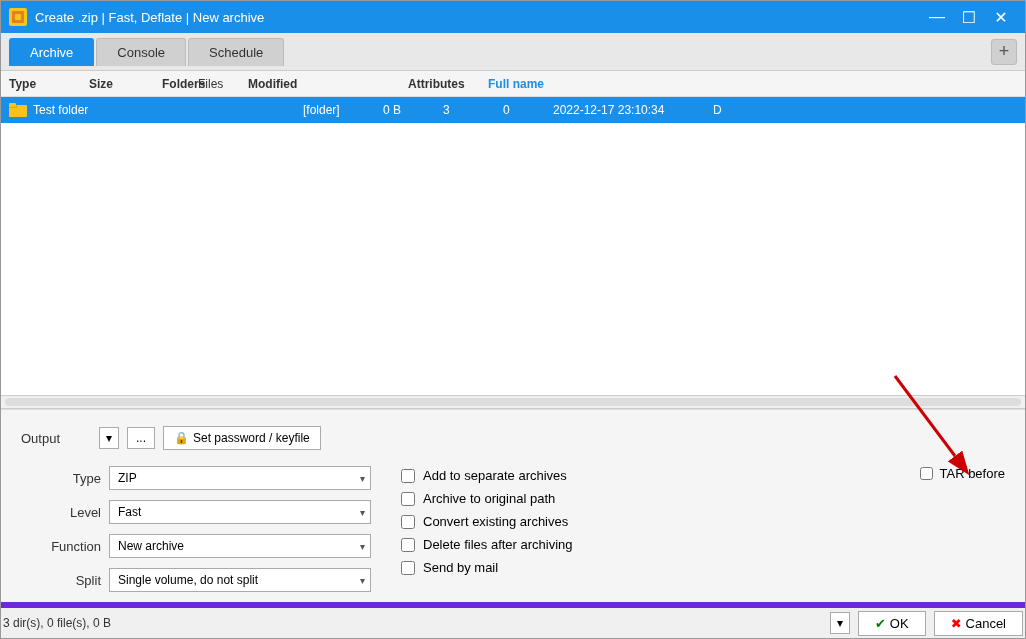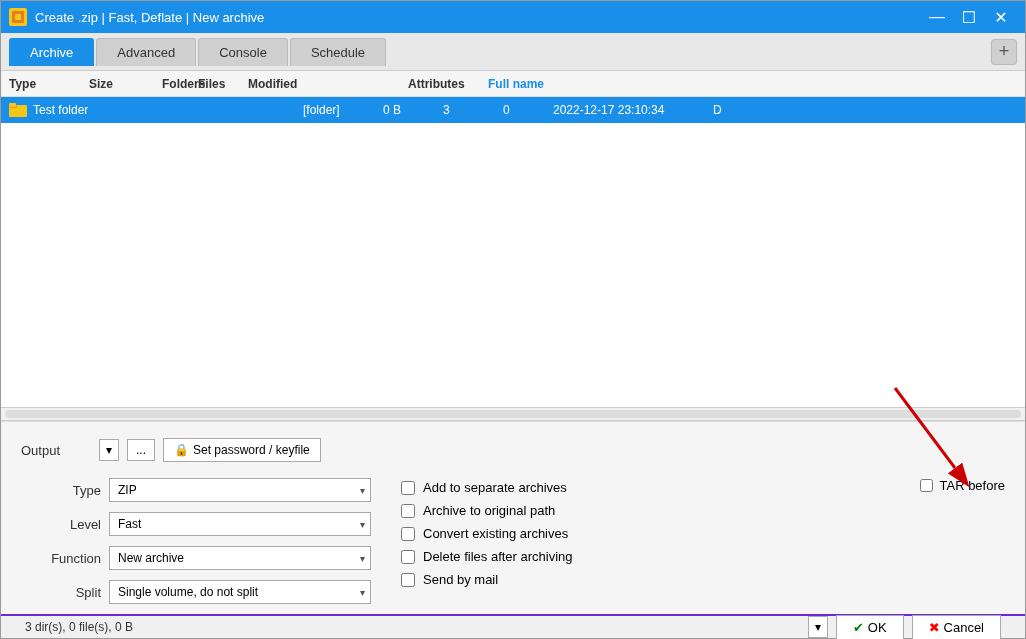--- a/index.html
+++ b/index.html
@@ -121,21 +121,21 @@
       padding: 0 8px;
       border-bottom: 1px solid #ddd;
       flex-shrink: 0;
       font-size: 12px;
       color: #333;
     }
     .col-name { width: 290px; font-weight: 600; }
     .col-type { width: 80px; font-weight: 600; }
     .col-size { width: 60px; font-weight: 600; }
     .col-folders { width: 36px; font-weight: 600; margin-left: 13px; }
-    .col-files { width: 50px; font-weight: 700; }
+    .col-files { width: 50px; font-weight: 400; }
     .col-modified { width: 160px; font-weight: 600; }
     .col-attributes { width: 80px; font-weight: 600; }
     .col-fullname { font-weight: 600; color: #1a8fea; }
     
     .filelist {
       flex: 1;
       background: white;
       overflow-y: auto;
       min-height: 0;
     }
@@ -293,29 +293,29 @@
       font-size: 13px;
     }
     .checkbox-row input[type="checkbox"] {
       width: 14px;
       height: 14px;
       cursor: pointer;
     }
     
     .statusbar {
       background: #f0f0f0;
-      border-top: 2px solid #6d28d9;
-      padding: 4px 24px;
+      border-top: 6px solid #6d28d9;
+      padding: 4px 2px;
       font-size: 12px;
       color: #333;
       display: flex;
       align-items: center;
       justify-content: space-between;
       flex-shrink: 0;
-      height: 24px;
+      height: 36px;
     }
     .statusbar-right {
       display: flex;
       align-items: center;
       gap: 8px;
     }
     .status-dropdown {
       background: white;
       border: 1px solid #aaa;
       padding: 3px 6px;
@@ -383,21 +383,20 @@
     <div class="titlebar-controls">
       <button class="titlebar-btn">—</button>
       <button class="titlebar-btn">☐</button>
       <button class="titlebar-btn close">✕</button>
     </div>
   </div>
 
 
   <div class="tabbar">
     <div class="tab active">Archive</div>
-    <div class="tab">Advanced</div>
     <div class="tab">Console</div>
     <div class="tab">Schedule</div>
     <div class="tab-spacer"></div>
     <div class="add-tab-btn">+</div>
   </div>
 
   <div class="col-headers">
     <span class="col-type">Type</span>
     <span class="col-size">Size</span>
     <span class="col-folders">Folders</span>

